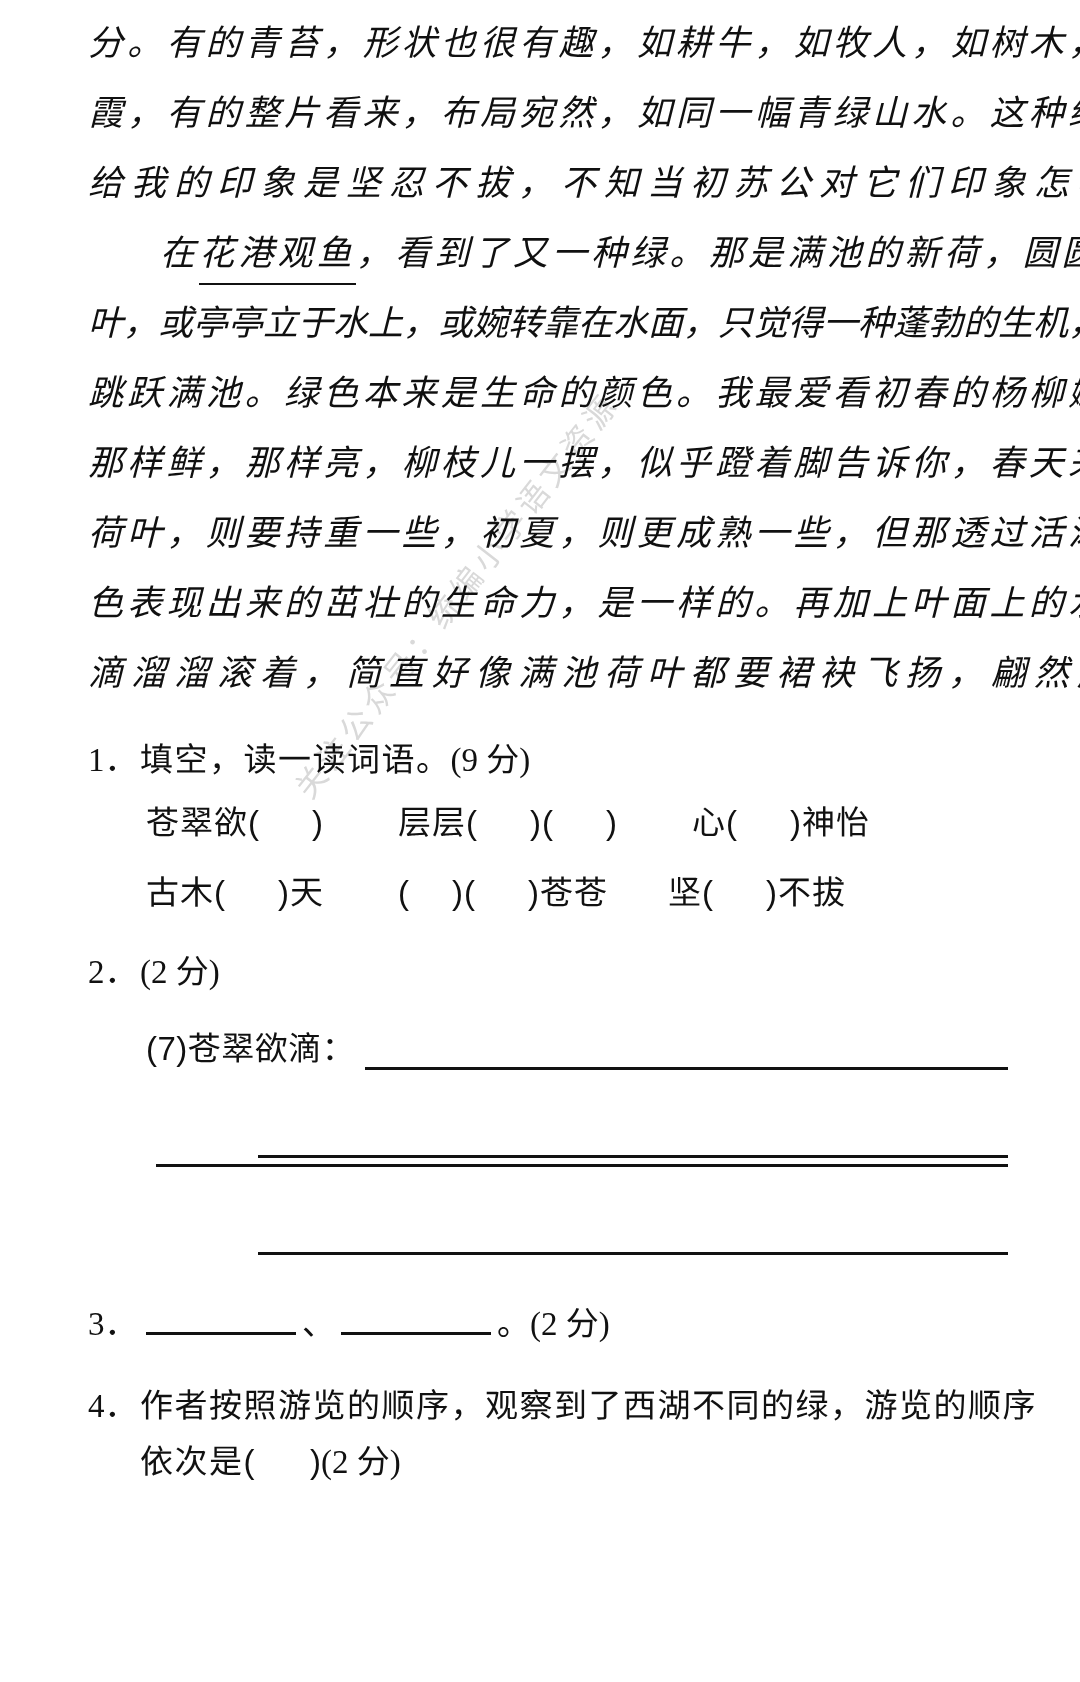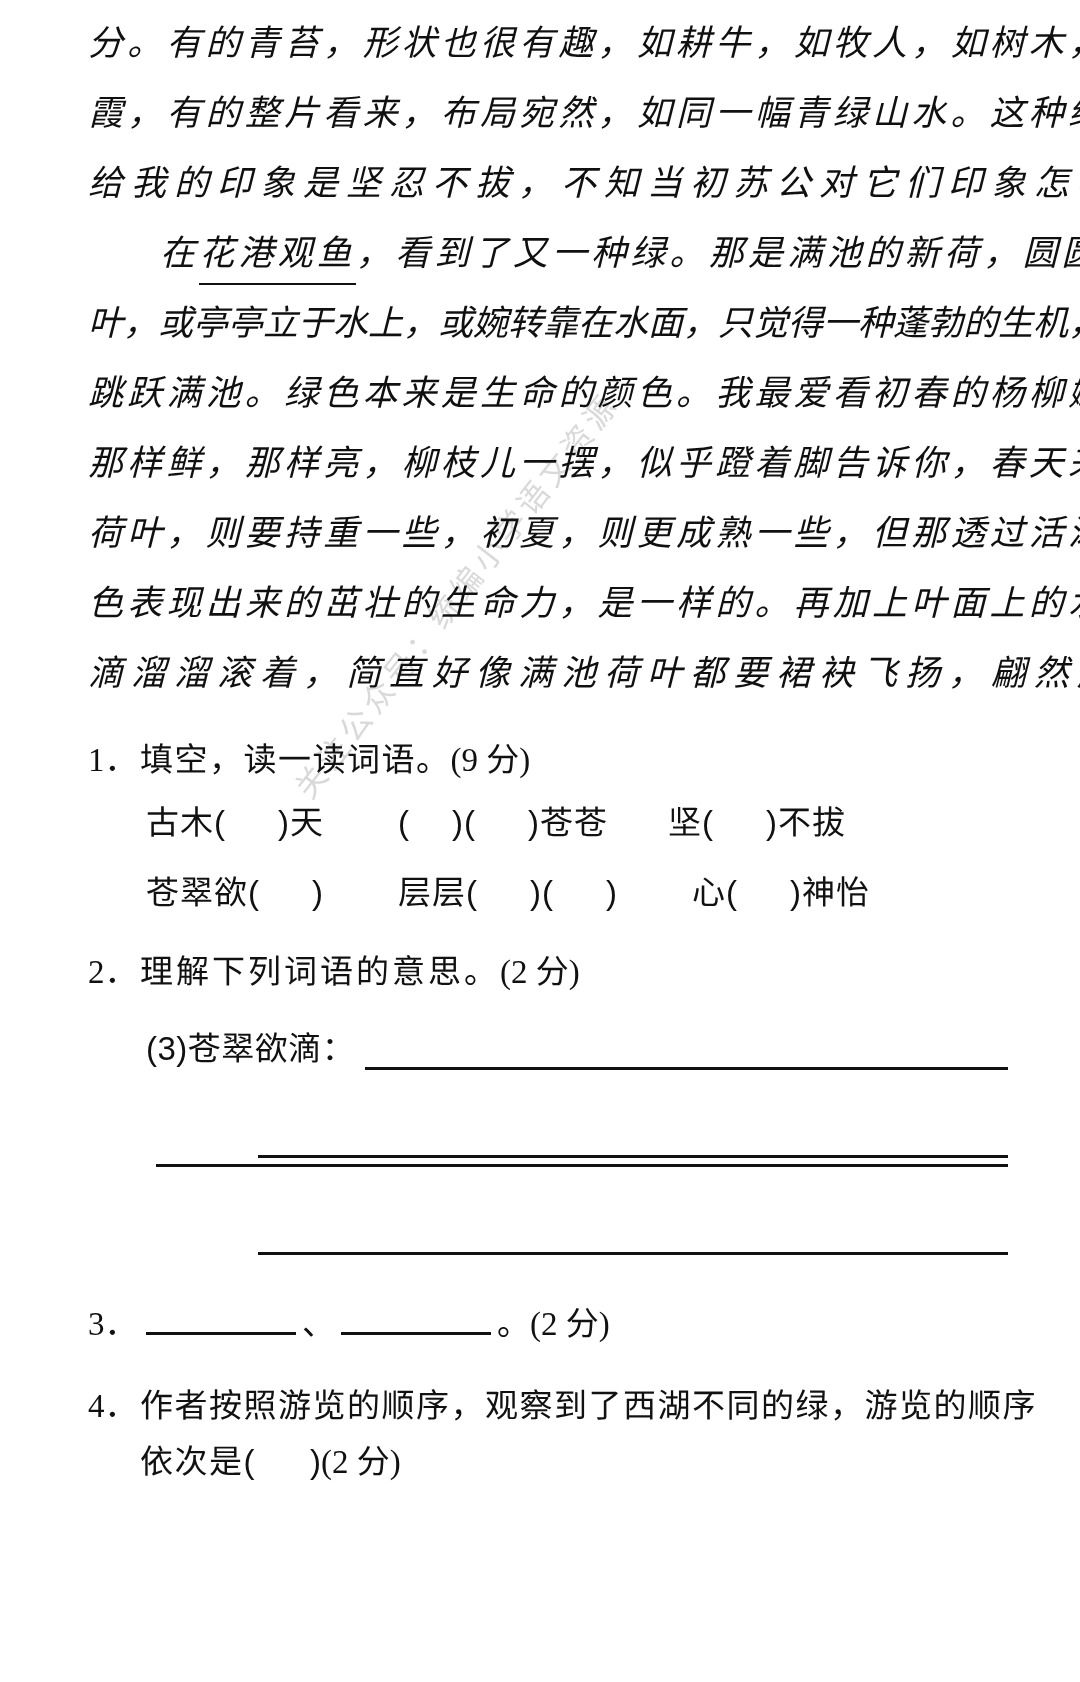--- a/index.html
+++ b/index.html
@@ -189,38 +189,37 @@
     <div class="pline wider">滴溜溜滚着，简直好像满池荷叶都要裙袂飞扬，翩然起舞了。</div>
   </div>
 
   <div class="qblock" style="top: 732px;">
     <div class="qline">
       <span class="qnum">1．</span>
       <span class="qtext">填空，读一读词语。</span>
         <span class="score">(9 分)</span>
     </div>
     <div class="wordrow">
+      <span>苍翠欲(</span><span class="gapM"></span><span>)</span><span class="sepL"></span><span>层层(</span><span class="gapM"></span><span>)(</span><span class="gapM"></span><span>)</span><span class="sepL"></span><span>心(</span><span class="gapM"></span><span>)神怡</span>
+    </div>
+    <div class="wordrow">
       <span>古木(</span><span class="gapM"></span><span>)天</span><span class="sepL"></span><span>(</span><span class="gapS"></span><span>)(</span><span class="gapM"></span><span>)苍苍</span><span class="sepM"></span><span>坚(</span><span class="gapM"></span><span>)不拔</span>
     </div>
-    <div class="wordrow">
-      <span>苍翠欲(</span><span class="gapM"></span><span>)</span><span class="sepL"></span><span>层层(</span><span class="gapM"></span><span>)(</span><span class="gapM"></span><span>)</span><span class="sepL"></span><span>心(</span><span class="gapM"></span><span>)神怡</span>
-    </div>
   </div>
 
   <div class="qblock" style="top: 944px;">
     <div class="qline">
       <span class="qnum">2．</span>
-      <span class="qtext sp">理解下列词语的意思。</span>
         <span class="score">(2 分)</span>
     </div>
 
     <div style="height:18px"></div>
 
     <div class="ansrow">
-      <span class="lbl">(3)苍翠欲滴：</span>
+      <span class="lbl">(7)苍翠欲滴：</span>
       <span class="rule"></span>
     </div>
     <div class="rulewrap2" style="height:78px;">
       <span class="rule2" style="flex:1 1 auto;"></span>
     </div>
 
     <div style="height:6px"></div>
 
     <div class="ansrow">
       <span class="rule"></span>

